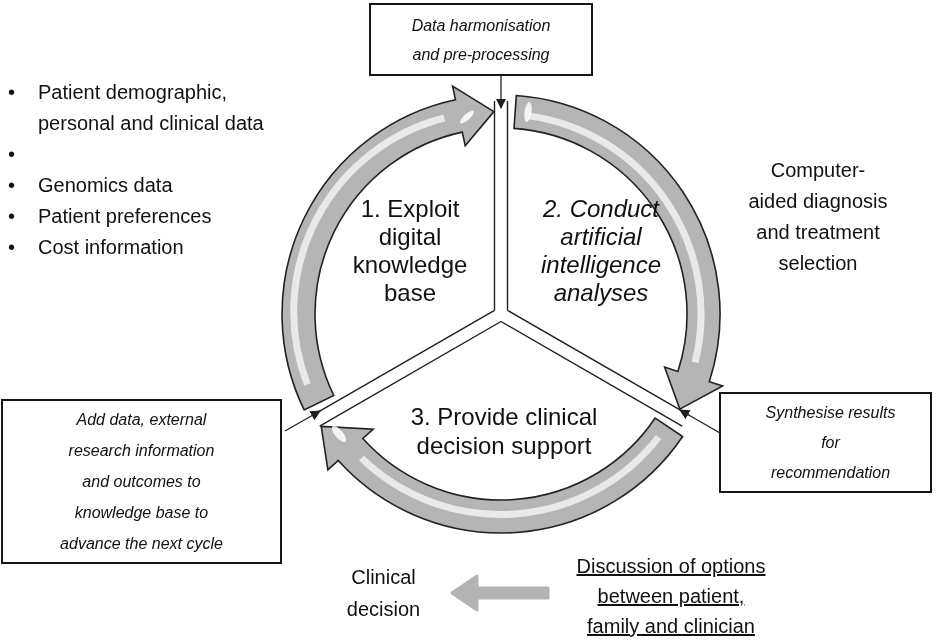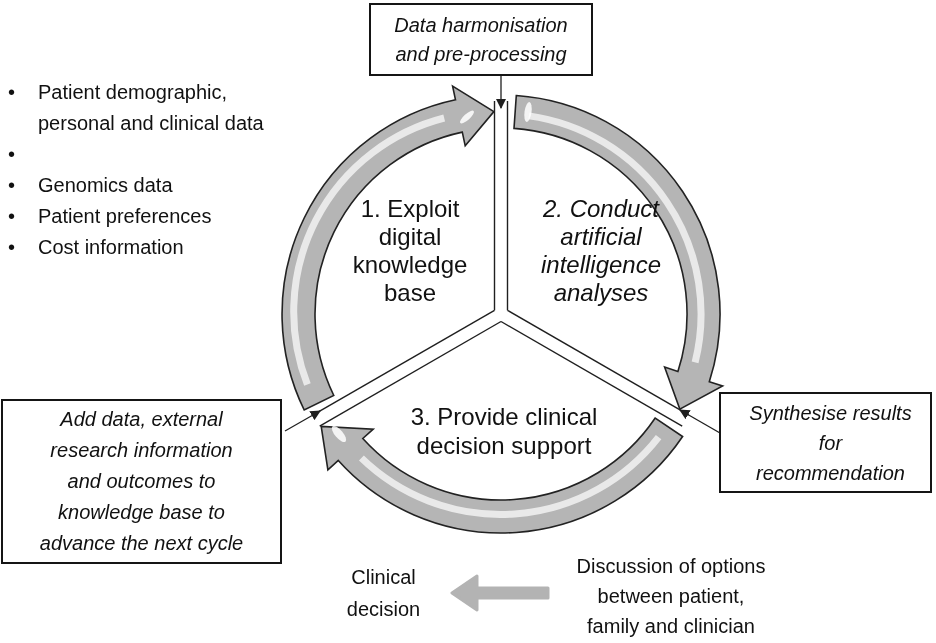--- a/index.html
+++ b/index.html
@@ -7,21 +7,21 @@
     position:relative;width:936px;height:643px;background:#ffffff;overflow:hidden;
     font-family:"Liberation Sans",sans-serif;color:#111111;
   }
   .canvas svg{position:absolute;left:0;top:0;}
   .txt{position:absolute;white-space:pre-line;}
   .center{text-align:center;}
   .box{
     position:absolute;border:2px solid #151515;background:#ffffff;
     display:flex;align-items:center;justify-content:center;
     font-style:italic;text-align:center;white-space:pre-line;
-    box-sizing:border-box;font-size:20px;
+    box-sizing:border-box;font-size:16px;
   }
   .bullets{
     position:absolute;left:8px;top:77px;width:330px;margin:0;padding:0;list-style:none;
     font-size:20px;line-height:31px;
   }
   .bullets li{display:flex;align-items:flex-start;}
   .bullets .dot{width:30px;flex:0 0 30px;}
   .bullets .li-text{white-space:pre-line;}
   .seg{font-size:24px;line-height:28px;}
   .band{stroke:#222222;stroke-width:1.6;}
@@ -110,21 +110,25 @@
 digital
 knowledge
 base</div>
   <div class="txt center seg" style="left:517px;top:195px;width:168px;font-style:italic;">2. Conduct
 artificial
 intelligence
 analyses</div>
   <div class="txt center seg" style="left:378px;top:402px;width:252px;line-height:29px;">3. Provide clinical
 decision support</div>
 
+  <div class="txt center" style="left:704px;top:155px;width:228px;font-size:20px;line-height:31px;">Computer-
+aided diagnosis
+and treatment
+selection</div>
 
   <div class="txt center" style="left:326px;top:561px;width:115px;font-size:20px;line-height:32px;">Clinical
 decision</div>
 
-  <div class="txt center" style="left:547px;top:551px;width:248px;font-size:20px;line-height:30px;">Discussion of options
+  <div class="txt center" style="left:547px;top:551px;width:248px;font-size:20px;line-height:30px;text-decoration:underline;">Discussion of options
 between patient,
 family and clinician</div>
 
 </div>
 
 </body></html>

